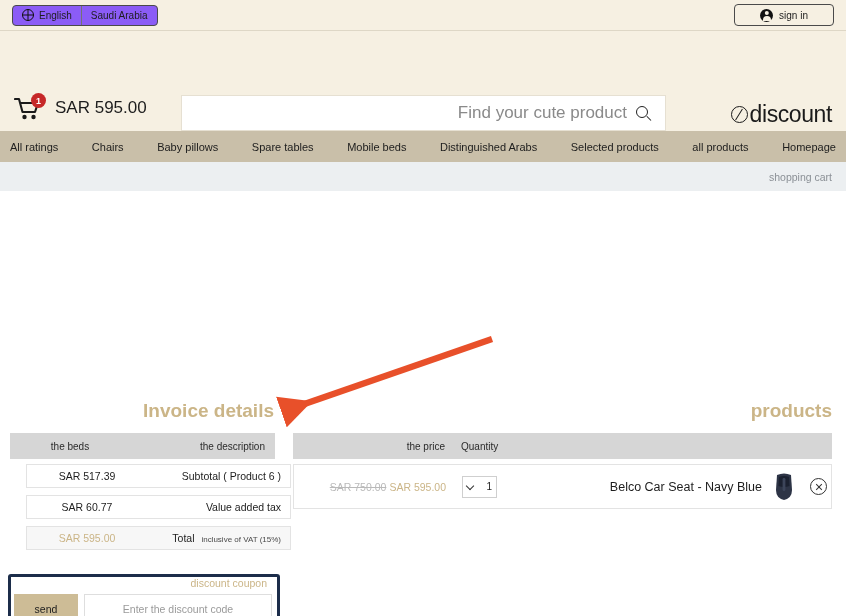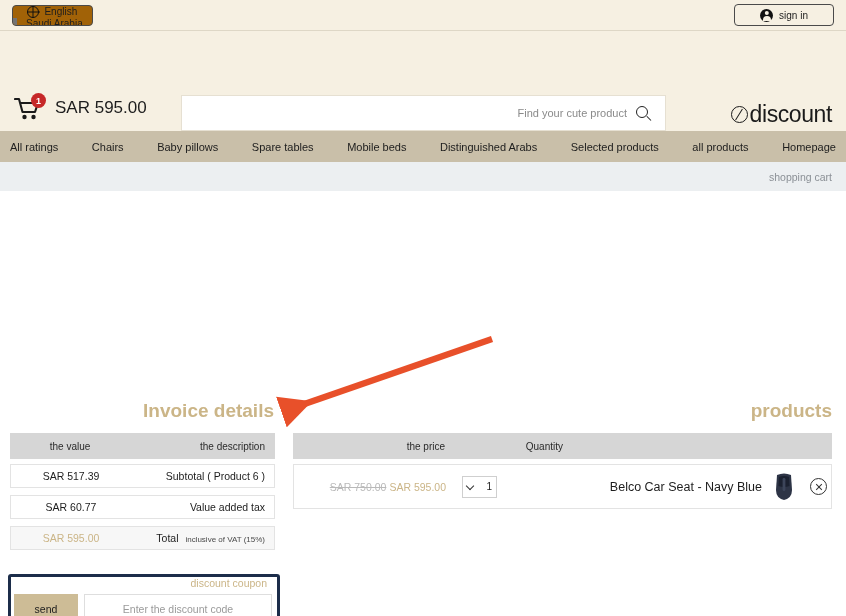--- a/index.html
+++ b/index.html
@@ -18,30 +18,29 @@
     border-bottom: 1px solid #ded7c6;
     display: flex; align-items: center;
     padding: 0 12px;
     position: relative;
   }
   .lang-group {
     display: flex; align-items: center;
     border: 1px solid #4a4a4a;
     border-radius: 4px;
     height: 21px;
-    background: #a16207;
+    background: #8b5cf6;
     overflow: hidden;
-    flex-direction: column;
   }
   .lang-cell {
     display: flex; align-items: center; gap: 5px;
     padding: 0 9px; height: 100%;
     font-size: 10px; color: #1d1d1d;
   }
-  .lang-cell + .lang-cell { border-left: 4px solid #737373; }
+  .lang-cell + .lang-cell { border-left: 1px solid #737373; }
   .globe {
     width: 12px; height: 12px; border-radius: 50%;
     border: 1.3px solid #111; position: relative; flex: none;
   }
   .globe::before {
     content:''; position:absolute; left:50%; top:-1.3px; bottom:-1.3px;
     width:0; border-left:1.3px solid #111; transform:translateX(-50%);
   }
   .globe::after {
     content:''; position:absolute; top:50%; left:-1.3px; right:-1.3px;
@@ -93,21 +92,21 @@
   .cart-total { font-size: 17px; color: #1d1d1d; }
 
   .search-wrap {
     position: absolute; left: 181px; top: 64px;
     width: 485px; height: 36px;
     background: #ffffff;
     border: 1px solid #e6e0d2;
     display: flex; align-items: center; justify-content: flex-end;
     gap: 9px; padding-right: 14px;
   }
-  .search-ph { font-size: 11px; color: #8a8a8a; }
+  .search-ph { font-size: 17px; color: #8a8a8a; }
   .search-ico { width: 15px; height: 15px; position: relative; flex: none; }
   .search-ico::before {
     content:''; position:absolute; left:0; top:0;
     width:10px; height:10px; border:1.6px solid #222; border-radius:50%;
   }
   .search-ico::after {
     content:''; position:absolute; right:0px; bottom:0px;
     width:6px; height:0; border-top:1.8px solid #222;
     transform: rotate(45deg); transform-origin: right center;
   }
@@ -165,41 +164,41 @@
   .inv-head {
     position: absolute; left: 10px; top: 242px;
     width: 265px; height: 26px;
     background: #d6d6d6;
     display: flex; align-items: center;
   }
   .inv-head .c-val { width: 120px; text-align: center; font-size: 10px; color: #2b2b2b; }
   .inv-head .c-desc { flex: 1; text-align: right; padding-right: 10px; font-size: 10px; color: #2b2b2b; }
 
   .inv-row {
-    position: absolute; left: 10px; width: 265px; height: 24px;
+    position: absolute; left: 26px; width: 265px; height: 24px;
     border: 1px solid #e3e3e3; background: #fff;
     display: flex; align-items: center;
   }
   .inv-row.r1 { top: 273px; }
   .inv-row.r2 { top: 304px; }
   .inv-row.r3 { top: 335px; background: #f7f7f7; }
   .inv-row .c-val { width: 120px; text-align: center; font-size: 10.5px; color: #1d1d1d; }
   .inv-row .c-desc { flex: 1; text-align: right; padding-right: 9px; font-size: 10.5px; color: #1d1d1d; }
   .inv-row.r3 .c-val { color: #cbb587; }
   .c-desc .vat-note { font-size: 8px; color: #4a4a4a; margin-left: 4px; }
 
   
   .prod-head {
     position: absolute; left: 293px; top: 242px;
     right: 14px; height: 26px;
     background: #d6d6d6;
     display: flex; align-items: center;
   }
   .prod-head .h-price { width: 160px; text-align: right; padding-right: 8px; font-size: 10px; color: #2b2b2b; }
-  .prod-head .h-qty { width: 110px; text-align: right; padding-left: 8px; font-size: 10px; color: #2b2b2b; }
+  .prod-head .h-qty { width: 110px; text-align: left; padding-left: 8px; font-size: 10px; color: #2b2b2b; }
   .prod-head .h-prod { flex: 1; text-align: right; padding-right: 38px; font-size: 10px; color: #2b2b2b; }
 
   .prod-row {
     position: absolute; left: 293px; top: 273px;
     right: 14px; height: 45px;
     border: 1px solid #e3e3e3; background: #fff;
     display: flex; align-items: center;
   }
   .p-price { width: 160px; text-align: right; padding-right: 8px; font-size: 10.5px; white-space: nowrap; }
   .p-old { color: #b9b9b9; text-decoration: line-through; margin-right: 3px; }
@@ -340,21 +339,21 @@
 <div class="crumbbar">
   <span class="crumb">shopping cart</span>
 </div>
 
 <div class="main">
 
   <div class="sec-title invoice-title">Invoice details</div>
   <div class="sec-title products-title">products</div>
 
   <div class="inv-head">
-    <div class="c-val">the value</div>
+    <div class="c-val">the beds</div>
     <div class="c-desc">the description</div>
   </div>
 
   <div class="inv-row r1">
     <div class="c-val">SAR 517.39</div>
     <div class="c-desc">Subtotal ( Product 6 )</div>
   </div>
 
   <div class="inv-row r2">
     <div class="c-val">SAR 60.77</div>

